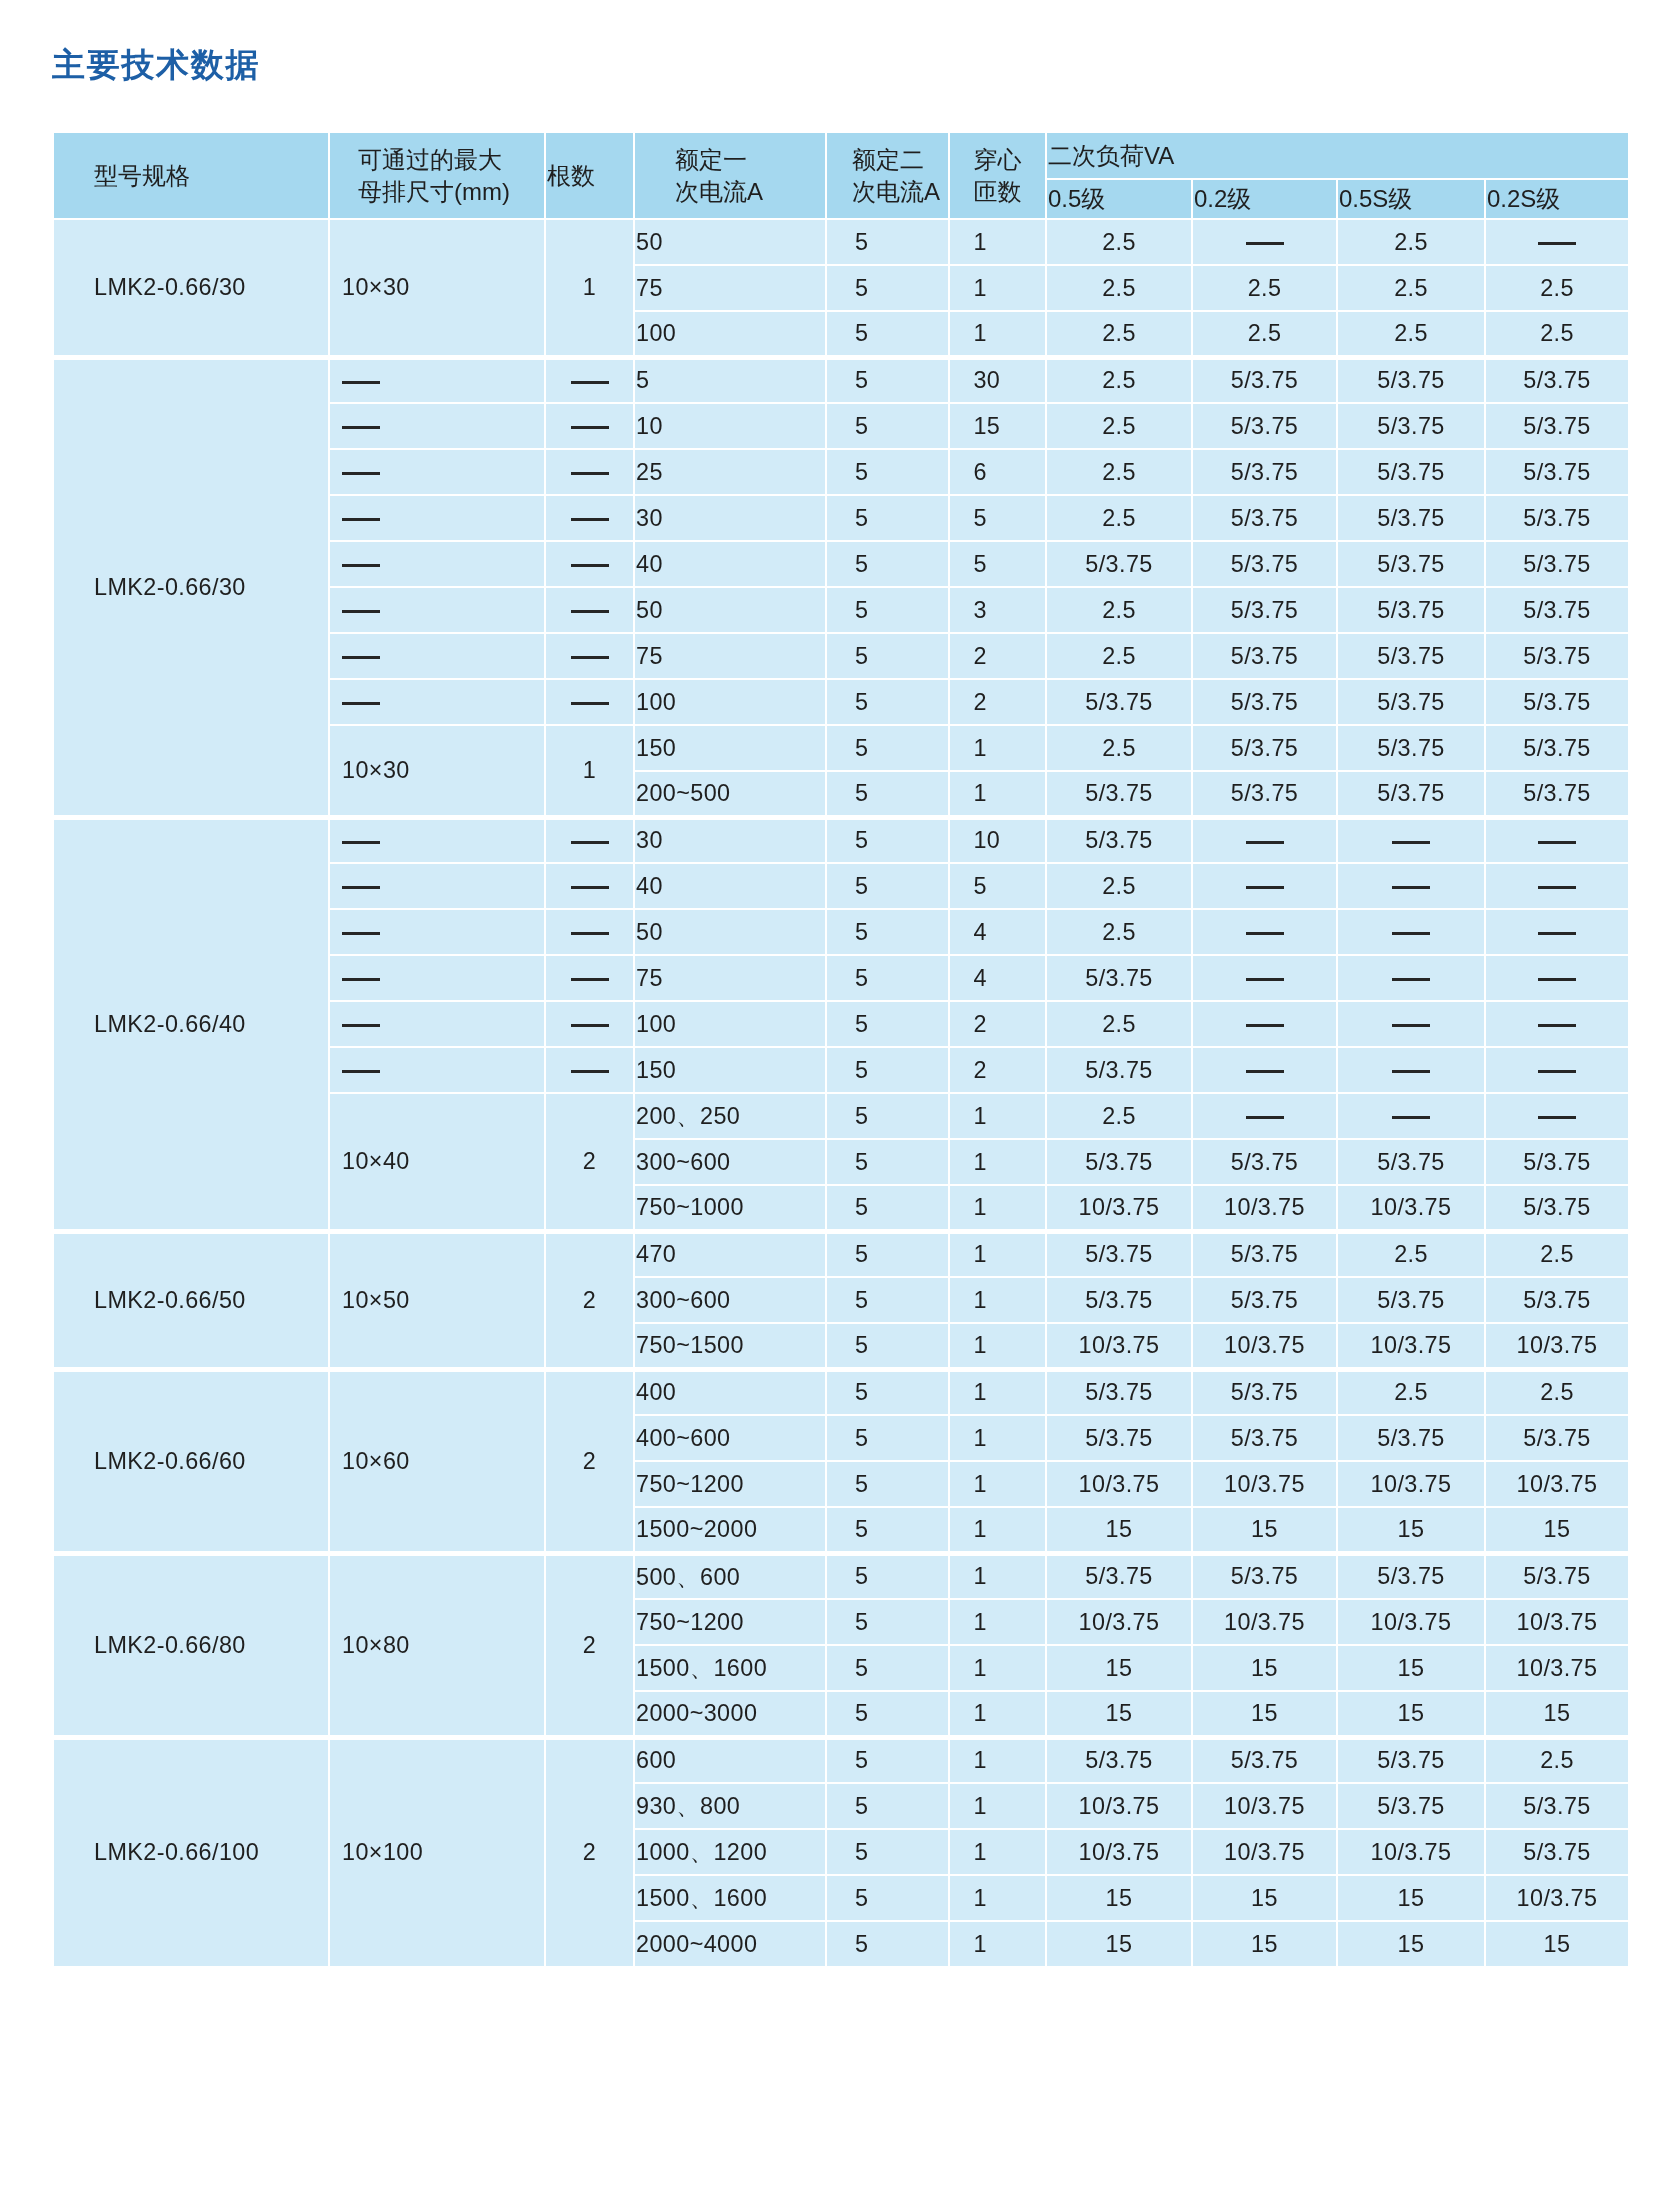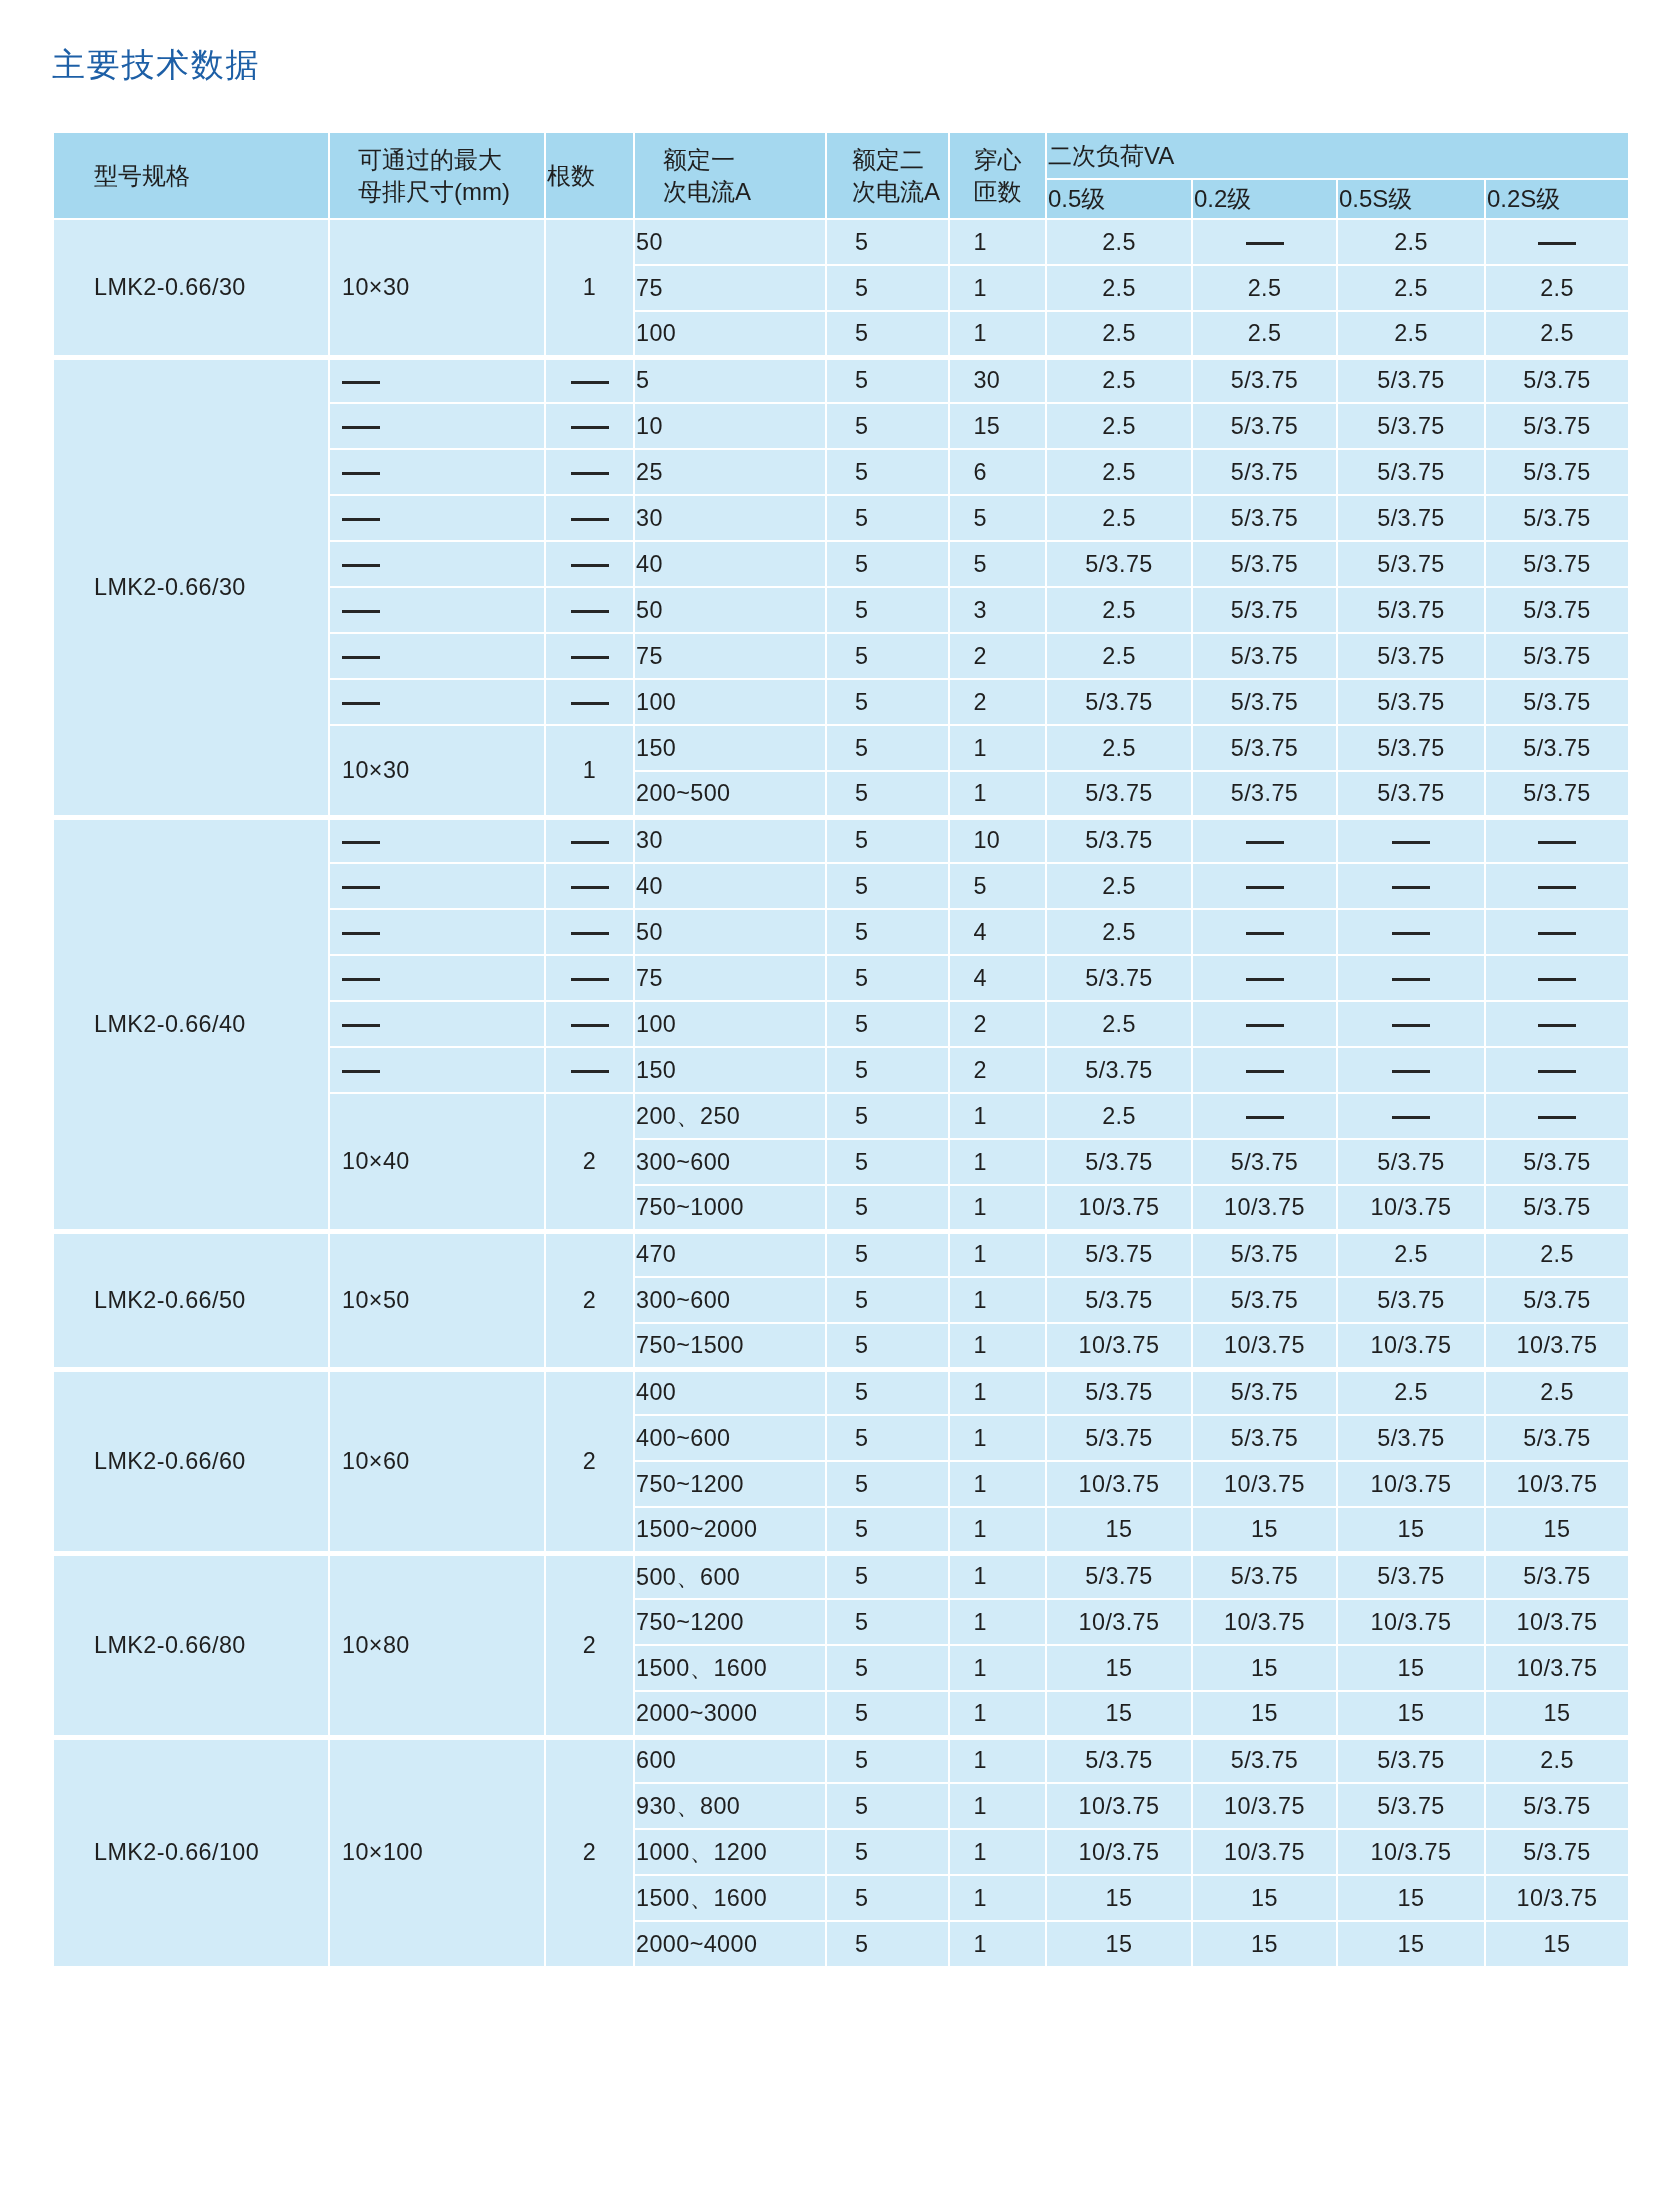--- a/index.html
+++ b/index.html
@@ -11,21 +11,21 @@
   }
   .page {
     width: 1671px;
     box-sizing: border-box;
     padding: 43px 43px 50px 52px;
     background: #ffffff;
   }
   .doc-title {
     margin: 0;
     font-size: 33px;
-    font-weight: normal;
+    font-weight: bold;
     letter-spacing: 1.7px;
     color: #1d5fa6;
   }
   .doc-subtitle {
     margin: 46px 0 0 0;
     font-size: 26px;
     font-weight: normal;
     color: #222222;
     letter-spacing: 0.8px;
   }
@@ -53,21 +53,21 @@
     background: #d2ebf8;
     font-size: 23.4px;
     height: 46px;
     letter-spacing: 0.4px;
   }
   tr.section-start td { border-top-width: 5.8px; }
 
   .th-model   { padding-left: 40px; }
   .th-busbar  { padding-left: 28px; }
   .th-count   { text-align: center; }
-  .th-primary { padding-left: 28px; }
+  .th-primary { padding-left: 40px; }
   .th-secondary { padding-left: 25px; }
   .th-turns   { padding-left: 23.4px; }
   .th-burden  { text-align: center; height: 47px; }
   .th-class   { text-align: center; height: 40px; }
 
   .c-model    { text-align: left; padding-left: 40px; font-size: 25px; }
   .c-busbar   { text-align: left; padding-left: 12px; }
   .c-count    { text-align: center; }
   .c-primary  { text-align: left; }
   .c-secondary{ text-align: left; padding-left: 28px; }

